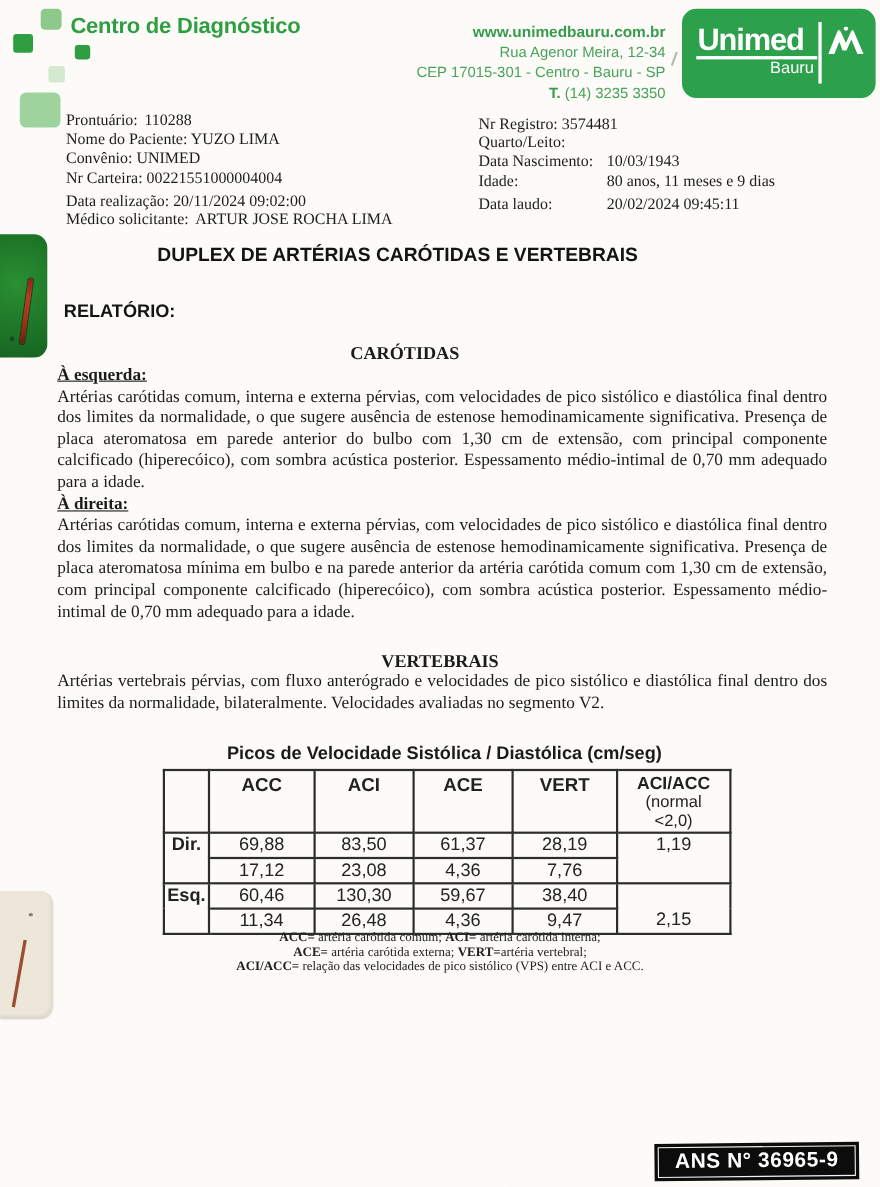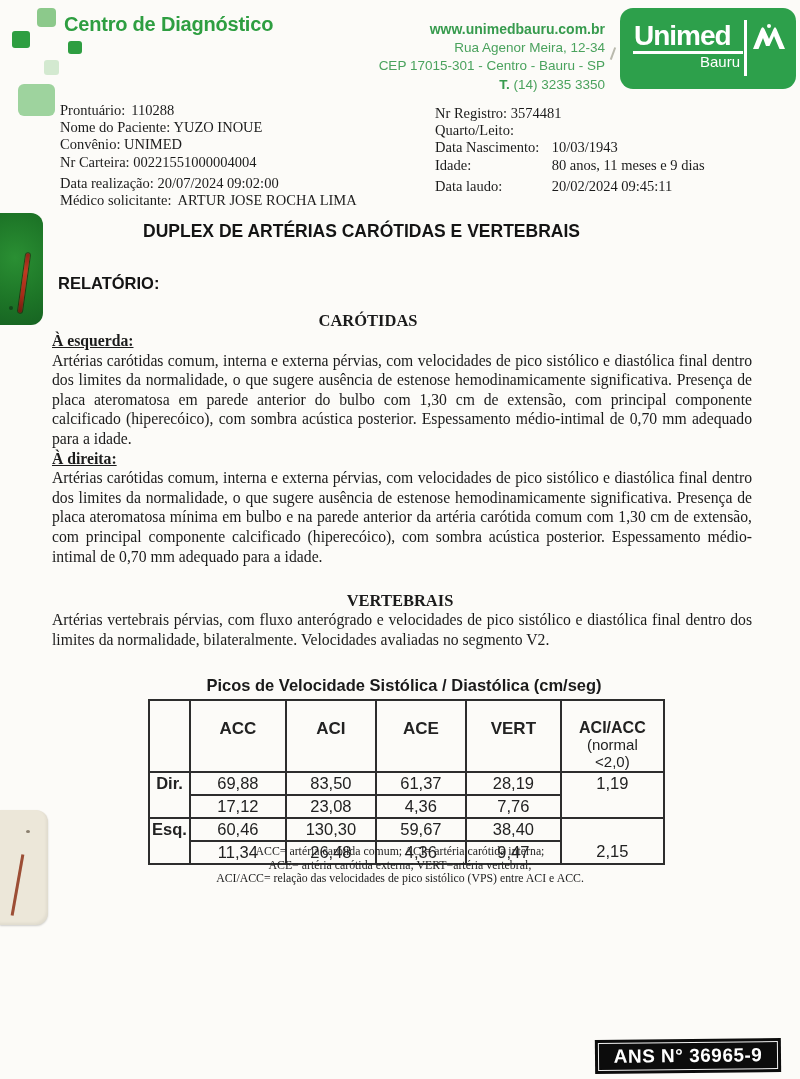--- a/index.html
+++ b/index.html
@@ -47,31 +47,31 @@
   .vertebrais-h{position:absolute;left:0;top:591px;width:800px;text-align:center;
        font-weight:bold;font-size:16.5px;}
   .vert-text{position:absolute;left:52px;top:610px;width:700px;font-size:15.7px;
        line-height:20px;text-align:justify;}
   
   .tbl-title{position:absolute;left:0;top:676px;width:808px;text-align:center;
        font-family:"Liberation Sans",sans-serif;font-weight:bold;font-size:16.5px;color:#1a1a1a;}
   table.vel{position:absolute;left:148px;top:699px;border-collapse:collapse;
        font-family:"Liberation Sans",sans-serif;color:#222;}
   table.vel td,table.vel th{border:2px solid #2d2d2d;padding:0 2px;text-align:center;}
-  table.vel tr.hdr th{height:52px;vertical-align:top;font-size:17px;padding-top:18px;}
+  table.vel tr.hdr th{height:52px;vertical-align:top;font-size:17px;padding-top:3px;}
   table.vel tr.hdr th.ratio-h{font-size:16px;line-height:17px;}
   table.vel tr.hdr th.ratio-h .nrm{font-weight:normal;font-size:15px;}
   table.vel td{height:21px;font-size:16.5px;}
   table.vel th.sidecell{vertical-align:top;font-size:16.5px;padding-top:1px;}
   table.vel td.ratio-top{vertical-align:top;padding-top:1px;}
   table.vel td.ratio-bot{vertical-align:bottom;padding-bottom:2px;}
   
   .footnotes{position:absolute;left:0;top:845px;width:800px;text-align:center;
        font-size:11.8px;line-height:13.5px;color:#222;}
-  .footnotes b{font-weight:normal;margin-top:40px;}
+  .footnotes b{font-weight:bold;margin-top:40px;}
   
   .ans{position:absolute;left:595px;top:1039px;width:186px;height:34px;background:#0c0c0c;
        transform:rotate(-0.6deg);padding:0;box-sizing:border-box;}
   .ans-inner{position:absolute;left:3px;top:3px;right:3px;bottom:3px;border:1.5px solid #f2f2f2;
        display:flex;align-items:center;justify-content:center;
        font-family:"Liberation Sans",sans-serif;font-weight:bold;font-size:19px;color:#fff;
        letter-spacing:0.5px;}
   
   .green-marker{position:absolute;left:0;top:213px;width:43px;height:112px;
        background:radial-gradient(circle at 35% 40%, #2a8f33, #1d7527 60%, #176322);
@@ -116,26 +116,26 @@
     <div class="unimed-vline"></div>
     <svg class="unimed-sym" width="36" height="25" viewBox="0 0 36 25">
       <path d="M2 25 L10 5 Q11.5 1.5 13.5 5 L18 15 L22.5 5 Q24 1.5 25.5 5 L34 25 L28.5 25 L23 12 L18.5 22 L15 22 L12 14 L7.5 25 Z" fill="#ffffff"></path>
       <rect x="16" y="0" width="4" height="4" rx="2" fill="#ffffff"></rect>
     </svg>
     <span class="unimed-city">Bauru</span>
   </div>
 
   <div class="info info-left">
     <div class="row"><b>Prontuário:</b><span class="gap6"></span><span>110288</span></div>
-    <div class="row"><b>Nome do Paciente:</b> <span>YUZO INOUE</span></div>
+    <div class="row"><b>Nome do Paciente:</b> <span>YUZO LIMA</span></div>
     <div class="row"><b>Convênio:</b> <span>UNIMED</span></div>
     <div class="row"><b>Nr Carteira:</b> <span>00221551000004004</span></div>
   </div>
   <div class="info info-left2">
-    <div class="row"><b>Data realização:</b> <span>20/07/2024 09:02:00</span></div>
+    <div class="row"><b>Data realização:</b> <span>20/11/2024 09:02:00</span></div>
     <div class="row"><b>Médico solicitante:</b><span class="gap6"></span><span>ARTUR JOSE ROCHA LIMA</span></div>
   </div>
   <div class="info info-right">
     <div class="row"><b>Nr Registro:</b> <span>3574481</span></div>
     <div class="row"><b>Quarto/Leito:</b> <span></span></div>
     <div class="row"><b class="tab">Data Nascimento:</b> <span>10/03/1943</span></div>
     <div class="row"><b class="tab">Idade:</b> <span>80 anos, 11 meses e 9 dias</span></div>
   </div>
   <div class="info info-right2">
     <div class="row"><b class="tab">Data laudo:</b> <span>20/02/2024 09:45:11</span></div>

